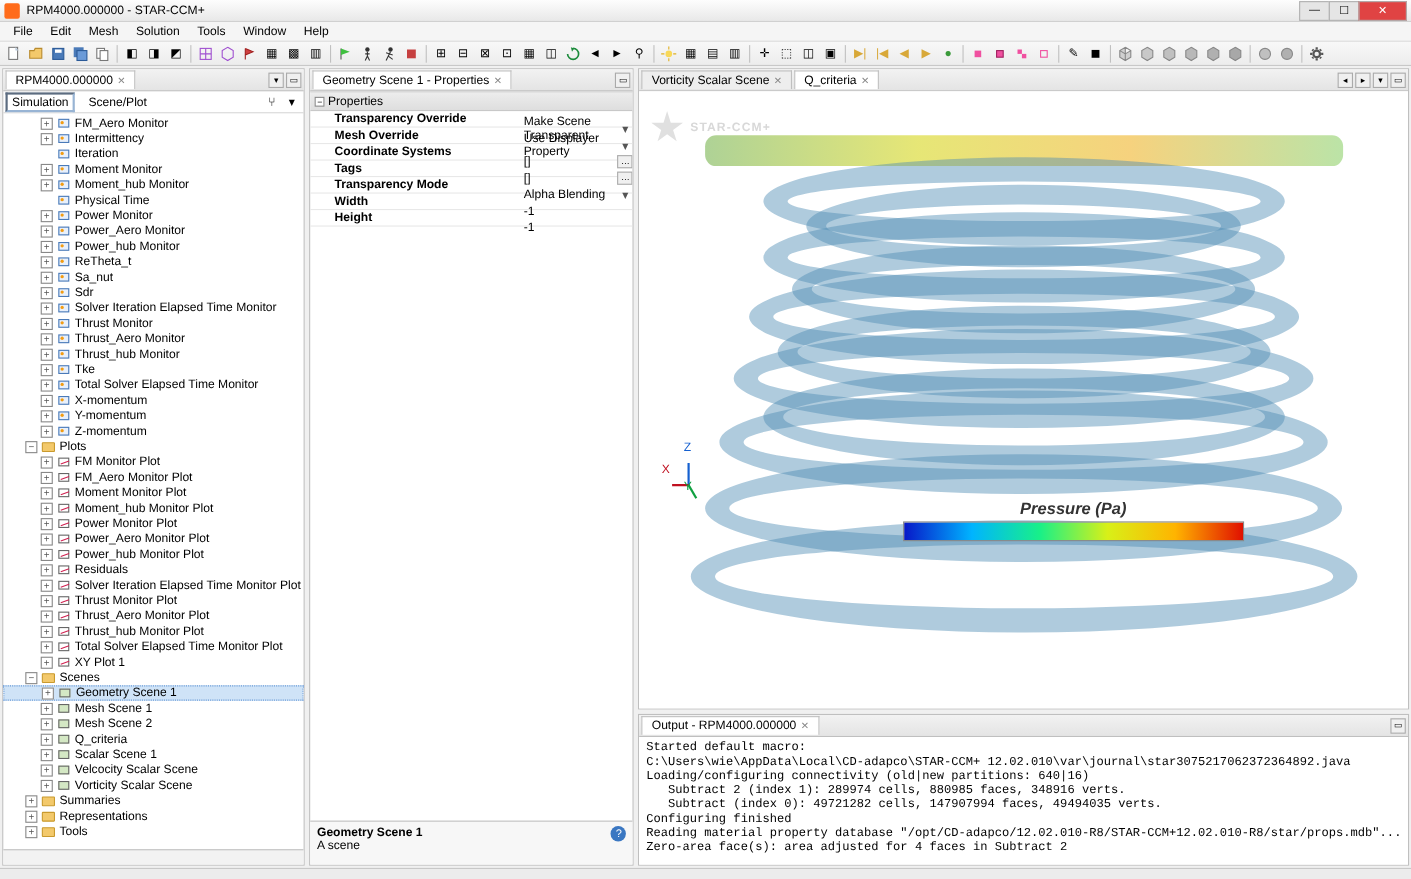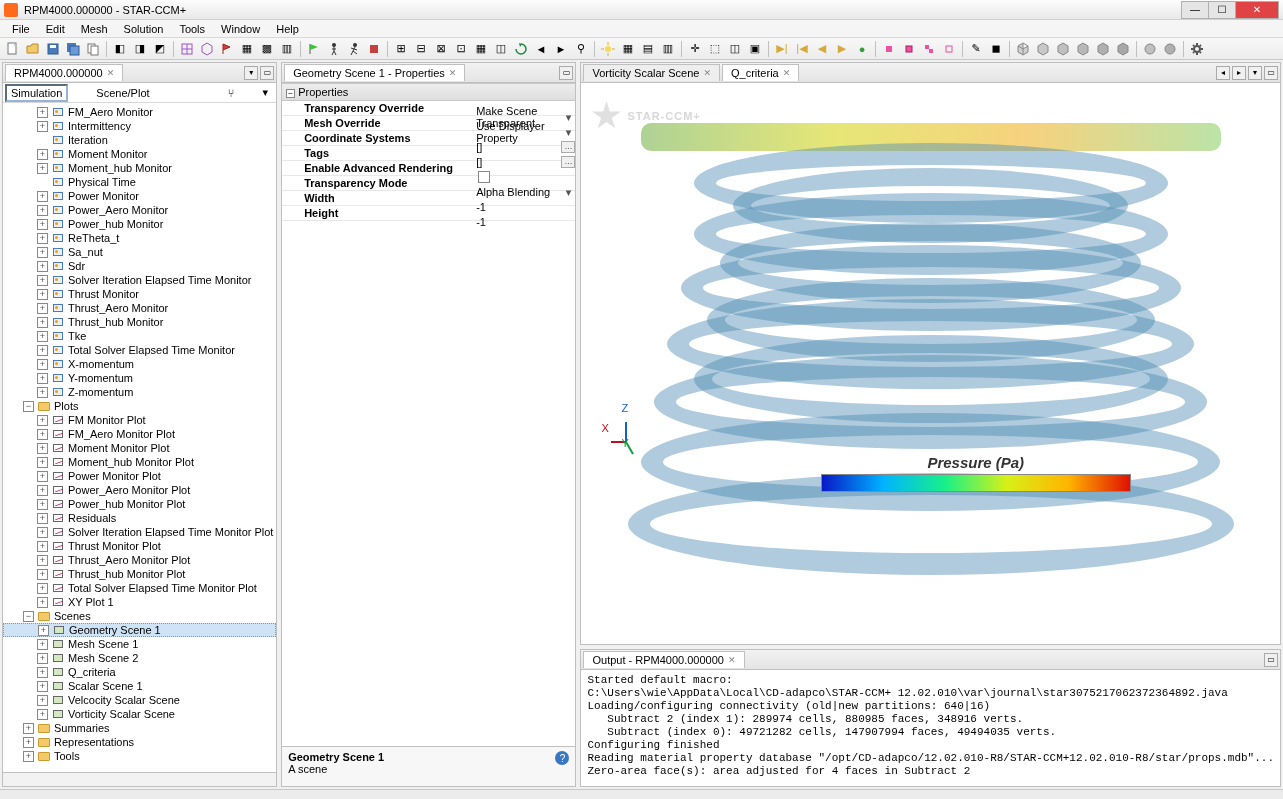--- a/index.html
+++ b/index.html
@@ -32,21 +32,21 @@
 .right-panel { flex: 1; display: flex; flex-direction: column; }
 
 
 .tab-header { height: 20px; background: linear-gradient(#f2f2f2, #e4e4e4); display: flex; align-items: center; border-bottom: 1px solid #bfbfbf; }
 .tab { padding: 2px 8px; background: #fff; border: 1px solid #bfbfbf; border-bottom: none; margin-left: 2px; display: flex; align-items: center; gap: 4px; }
 .tab .x { color: #888; font-size: 9px; cursor: pointer; }
 .tab-header .spacer { flex: 1; }
 .tab-header .hbtn { width: 14px; height: 14px; border: 1px solid #aaa; background: #f0f0f0; margin-right: 2px; font-size: 8px; display: flex; align-items: center; justify-content: center; }
 
 
-.sub-tb { height: 20px; display: flex; align-items: center; border-bottom: 1px solid #d8d8d8; padding: 0 2px; gap: 16px; }
+.sub-tb { height: 20px; display: flex; align-items: center; border-bottom: 1px solid #d8d8d8; padding: 0 2px; }
 .sub-tb .mode { border: 2px inset #98b4d4; padding: 1px 4px; background: #fff; }
 .sub-tb .spacer { flex: 1; }
 
 
 .tree { flex: 1; overflow: auto; padding: 2px 0; position: relative; }
 .tree-row { display: flex; align-items: center; height: 14px; padding-left: 6px; white-space: nowrap; cursor: default; }
 .tree-row.selected { background: #cfe3f7; border: 1px dotted #6a9bd8; }
 .expander { width: 11px; height: 11px; border: 1px solid #888; background: #fff; display: flex; align-items: center; justify-content: center; font-size: 9px; line-height: 1; margin-right: 3px; color: #555; }
 .expander.empty { border: none; background: none; }
 .tree-icon { width: 14px; height: 12px; margin-right: 3px; display: flex; align-items: center; justify-content: center; }
@@ -764,26 +764,20 @@
           </div>
         </div>
         <div class="prop-row">
           <div class="prop-label">Tags</div>
           <div class="prop-value">
             <span style="flex: 1 1 0%;">[]</span>
             <span class="ellipsis-btn">…</span>
           </div>
         </div>
         <div class="prop-row">
-          <div class="prop-label">Enable Advanced Rendering</div>
-          <div class="prop-value">
-            <span class="checkbox"></span>
-          </div>
-        </div>
-        <div class="prop-row">
           <div class="prop-label">Transparency Mode</div>
           <div class="prop-value">
             <span style="flex: 1 1 0%;">Alpha Blending</span>
             <span class="dropdown-arrow">▾</span>
           </div>
         </div>
         <div class="prop-row">
           <div class="prop-label">Width</div>
           <div class="prop-value">
             <span>-1</span>

